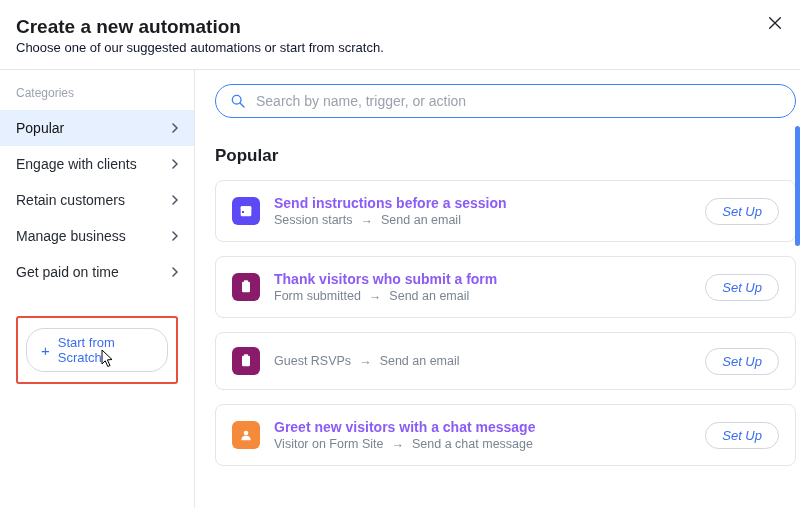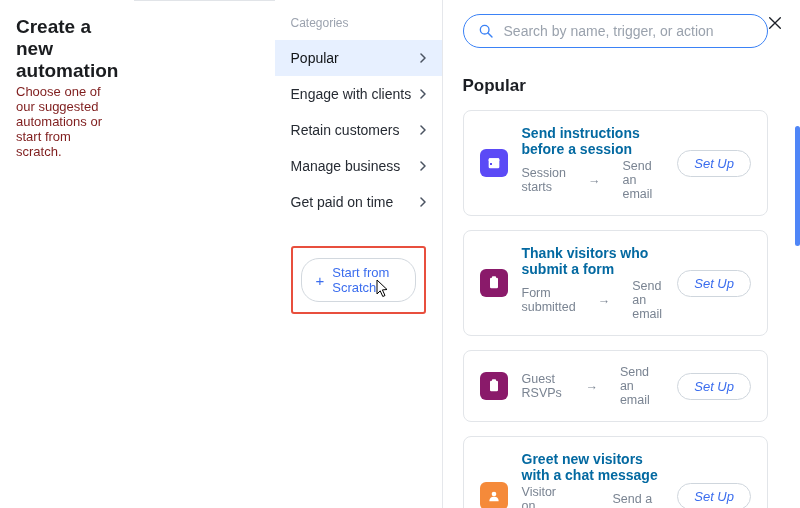--- a/index.html
+++ b/index.html
@@ -1,49 +1,49 @@
 <!DOCTYPE html>
 <html><head>
   <meta charset="utf-8">
   <style>
     * { box-sizing: border-box; margin: 0; padding: 0; }
     html, body { width: 800px; height: 508px; font-family: -apple-system, BlinkMacSystemFont, "Segoe UI", Helvetica, Arial, sans-serif; color: #1d2129; background: #ffffff; overflow: hidden; }
-    .root { width: 800px; height: 508px; display: flex; flex-direction: row; position: relative; justify-content: flex-end; }
+    .root { width: 800px; height: 508px; display: flex; flex-direction: column; position: relative; justify-content: flex-end; }
     .header { padding: 16px 16px 14px 16px; }
     .header h1 { font-size: 19px; font-weight: 700; margin-bottom: 2px; color: #1a1c1f; }
-    .header p { font-size: 13px; color: #7f1d1d; }
+    .header p { font-size: 13px; color: #0f172a; }
     .close-btn { position: absolute; top: 12px; right: 14px; width: 22px; height: 22px; cursor: pointer; color: #1d2129; display:flex; align-items:center; justify-content:center; }
     .close-btn svg { width: 16px; height: 16px; }
     .divider { width: 100%; height: 1px; background: #e1e4e8; }
     .body { display: flex; flex: 1; min-height: 0; }
-    .sidebar { width: 168px; border-right: 1px solid #e5e7eb; display: flex; flex-direction: column; padding-top: 10px; }
+    .sidebar { width: 195px; border-right: 1px solid #e5e7eb; display: flex; flex-direction: column; padding-top: 10px; }
     .cat-label { padding: 6px 16px 10px 16px; font-size: 12px; color: #9ca3af; }
     .cat-item { display: flex; align-items: center; justify-content: space-between; padding: 10px 14px 10px 16px; font-size: 14px; cursor: pointer; color: #262b33; }
     .cat-item.active { background: #e7f0ff; font-weight: 500; color: #111418; }
     .chev { color: #4a5361; display: inline-flex; }
     .chev svg { width: 10px; height: 10px; }
     .sfs-wrap { padding: 26px 16px 0 16px; }
     .highlight-box { border: 2px solid #e84f3d; border-radius: 3px; padding: 10px 8px 10px 8px; position: relative; }
     .sfs-btn { display: inline-flex; align-items: center; gap: 8px; padding: 6px 14px; font-size: 13px; color: #3b6dee; border: 1px solid #d2d8de; border-radius: 18px; cursor: pointer; background: #fff; }
     .sfs-btn .plus { font-weight: 300; font-size: 15px; line-height: 1; }
     .cursor { position: absolute; left: 78px; top: 30px; }
     .cursor svg { width: 20px; height: 22px; }
-    .main { flex: 1; padding: 14px 32px 0 20px; position: relative; overflow: hidden; }
+    .main { flex: 1; padding: 14px 4px 0 20px; position: relative; overflow: hidden; }
     .search { display: flex; align-items: center; gap: 10px; width: 100%; padding: 8px 14px; border: 1.5px solid #3b82f6; border-radius: 22px; margin-bottom: 28px; }
     .search-icon { color: #3b82f6; display:inline-flex; }
     .search-icon svg { width: 16px; height: 16px; }
     .search input { flex: 1; border: none; outline: none; font-size: 14px; color: #1d2129; }
     .search input::placeholder { color: #9aa2ad; }
     .section-title { font-size: 17px; font-weight: 700; margin-bottom: 14px; color: #1b1e23; }
     .card { display: flex; align-items: center; gap: 14px; padding: 14px 16px; border: 1px solid #e2e5e9; border-radius: 8px; margin-bottom: 14px; }
     .card-icon { width: 28px; height: 28px; border-radius: 6px; display: flex; align-items: center; justify-content: center; flex-shrink: 0; }
     .card-icon svg { width: 16px; height: 16px; fill: #fff; }
     .card-body { flex: 1; min-width: 0; }
-    .card-title { font-size: 14px; font-weight: 600; color: #0369a1; margin-bottom: 2px; }
-    .card-sub { font-size: 12.5px; color: #7a8492; display: flex; align-items: center; gap: 22px; }
+    .card-title { font-size: 14px; font-weight: 600; color: #8b5cf6; margin-bottom: 2px; }
+    .card-sub { font-size: 12.5px; color: #7a8492; display: flex; align-items: center; gap: 8px; }
     .card-sub .arrow { color: #7a8492; }
     .setup-btn { padding: 5px 16px; font-size: 13px; color: #3b6dee; border: 1px solid #cfd6dd; border-radius: 18px; background: #fff; cursor: pointer; white-space: nowrap; font-style: italic; }
     .scroll-ind { position: absolute; right: 0; top: 126px; width: 5px; height: 120px; background: #4f86f7; border-radius: 3px; }
   </style>
 </head>
 <body>
 
 <div class="root">
   <div class="header">
     <h1>Create a new automation</h1>

